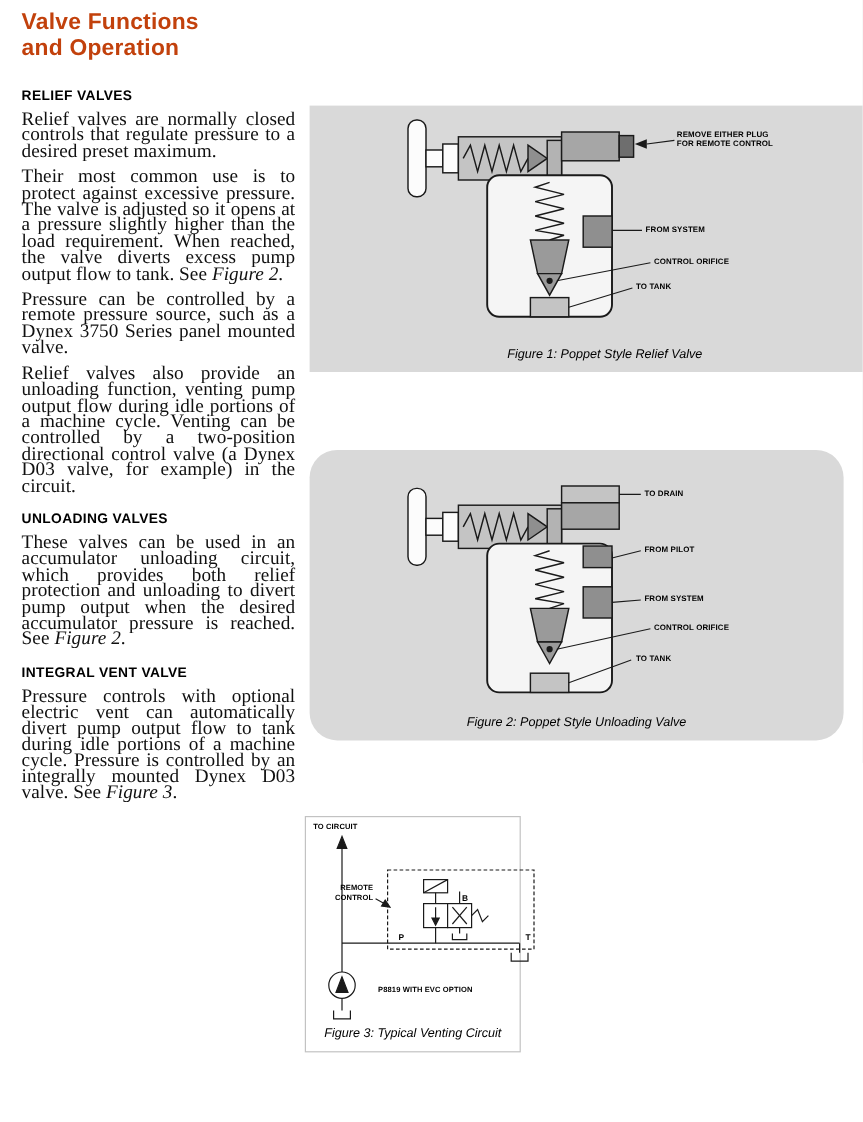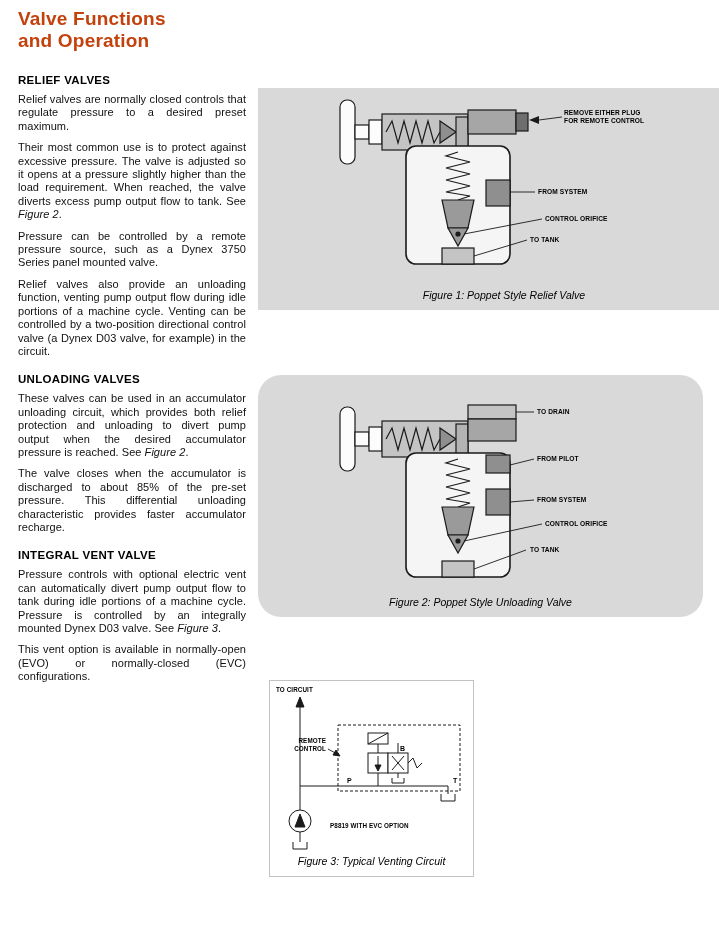--- a/index.html
+++ b/index.html
@@ -5,28 +5,28 @@
   * { margin:0; padding:0; box-sizing:border-box; }
   html,body { background:#e9e9e9; }
   body { font-family:"Liberation Sans", sans-serif; }
   .page { position:relative; width:719px; height:935px; background:#ffffff; overflow:hidden; margin:0 auto; }
 
   .title { position:absolute; left:18px; top:8px; font-size:19px; font-weight:bold; line-height:22px; letter-spacing:0.2px; color:#c2410c; }
 
   .text-col { position:absolute; left:18px; top:74px; width:228px; }
   .sec-heading { font-size:11.5px; font-weight:bold; letter-spacing:0.3px; color:#000; margin:15px 0 7px 0; }
   .sec-heading:first-child { margin-top:0; }
-  .para { font-size:11px; line-height:13.4px; text-align:justify; color:#101010; margin-bottom:8px; letter-spacing:0.05px; }
+  .para { font-size:16px; line-height:13.4px; text-align:justify; color:#101010; margin-bottom:8px; letter-spacing:0.05px;font-family:Liberation Serif, serif; }
   .para .it { font-style:italic; }
 
   .fig { position:absolute; }
   .fig svg { position:absolute; left:0; top:0; }
   .fig1 { left:258px; top:88px; width:492px; height:222px; background:#d9d9d9; }
   .fig2 { left:258px; top:375px; width:445px; height:242px; background:#d9d9d9;border-radius:23px; }
-  .fig3 { left:269px; top:680px; width:205px; height:197px; background:#ffffff; border:1px solid #c2c2c2; }
+  .fig3 { left:254px; top:680px; width:180px; height:197px; background:#ffffff; border:1px solid #c2c2c2; }
 
   .fig-caption { position:absolute; left:0; right:0; bottom:9px; text-align:center; font-size:10.5px; font-style:italic; color:#000; }
   .fig-label { position:absolute; font-size:6.6px; font-weight:bold; line-height:8px; color:#000; letter-spacing:0.1px; white-space:nowrap; }
   .fig3 .fig-label { font-size:6.3px; }
   .lbl-right { text-align:right; }
 </style>
 </head>
 <body>
 
 <div class="page">
@@ -37,24 +37,22 @@
   </div>
 
   <div class="text-col">
       <div class="sec-heading">RELIEF VALVES</div>
       <p class="para"><span>Relief valves are normally closed controls that regulate pressure to a desired preset maximum.</span></p>
       <p class="para"><span>Their most common use is to protect against excessive pressure. The valve is adjusted so it opens at a pressure slightly higher than the load requirement. When reached, the valve diverts excess pump output flow to tank. See </span><span class="it">Figure 2</span><span>.</span></p>
       <p class="para"><span>Pressure can be controlled by a remote pressure source, such as a Dynex 3750 Series panel mounted valve.</span></p>
       <p class="para"><span>Relief valves also provide an unloading function, venting pump output flow during idle portions of a machine cycle. Venting can be controlled by a two-position directional control valve (a Dynex D03 valve, for example) in the circuit.</span></p>
       <div class="sec-heading">UNLOADING VALVES</div>
       <p class="para"><span>These valves can be used in an accumulator unloading circuit, which provides both relief protection and unloading to divert pump output when the desired accumulator pressure is reached. See </span><span class="it">Figure 2</span><span>.</span></p>
-      <p class="para"><span>The valve closes when the accumulator is discharged to about 85% of the pre-set pressure. This differential unloading characteristic provides faster accumulator recharge.</span></p>
       <div class="sec-heading">INTEGRAL VENT VALVE</div>
       <p class="para"><span>Pressure controls with optional electric vent can automatically divert pump output flow to tank during idle portions of a machine cycle. Pressure is controlled by an integrally mounted Dynex D03 valve. See </span><span class="it">Figure 3</span><span>.</span></p>
-      <p class="para"><span>This vent option is available in normally-open (EVO) or normally-closed (EVC) configurations.</span></p>
     </div>
 
   <div class="fig fig1">
     <svg width="445" height="222" viewBox="0 0 445 222">
       <g stroke="#1a1a1a" stroke-width="1.2" fill="none">
         <rect x="82" y="12" width="15" height="64" rx="7" fill="#fcfcfc"></rect>
         <rect x="97" y="37" width="14" height="14" fill="#fcfcfc"></rect>
         <rect x="111" y="32" width="13" height="24" fill="#fcfcfc"></rect>
         <rect x="124" y="26" width="86" height="36" fill="#c4c4c4"></rect>
         <polyline points="128,44 134,33 140,55 146,33 152,55 158,33 164,55 170,33 176,55 182,44"></polyline>

